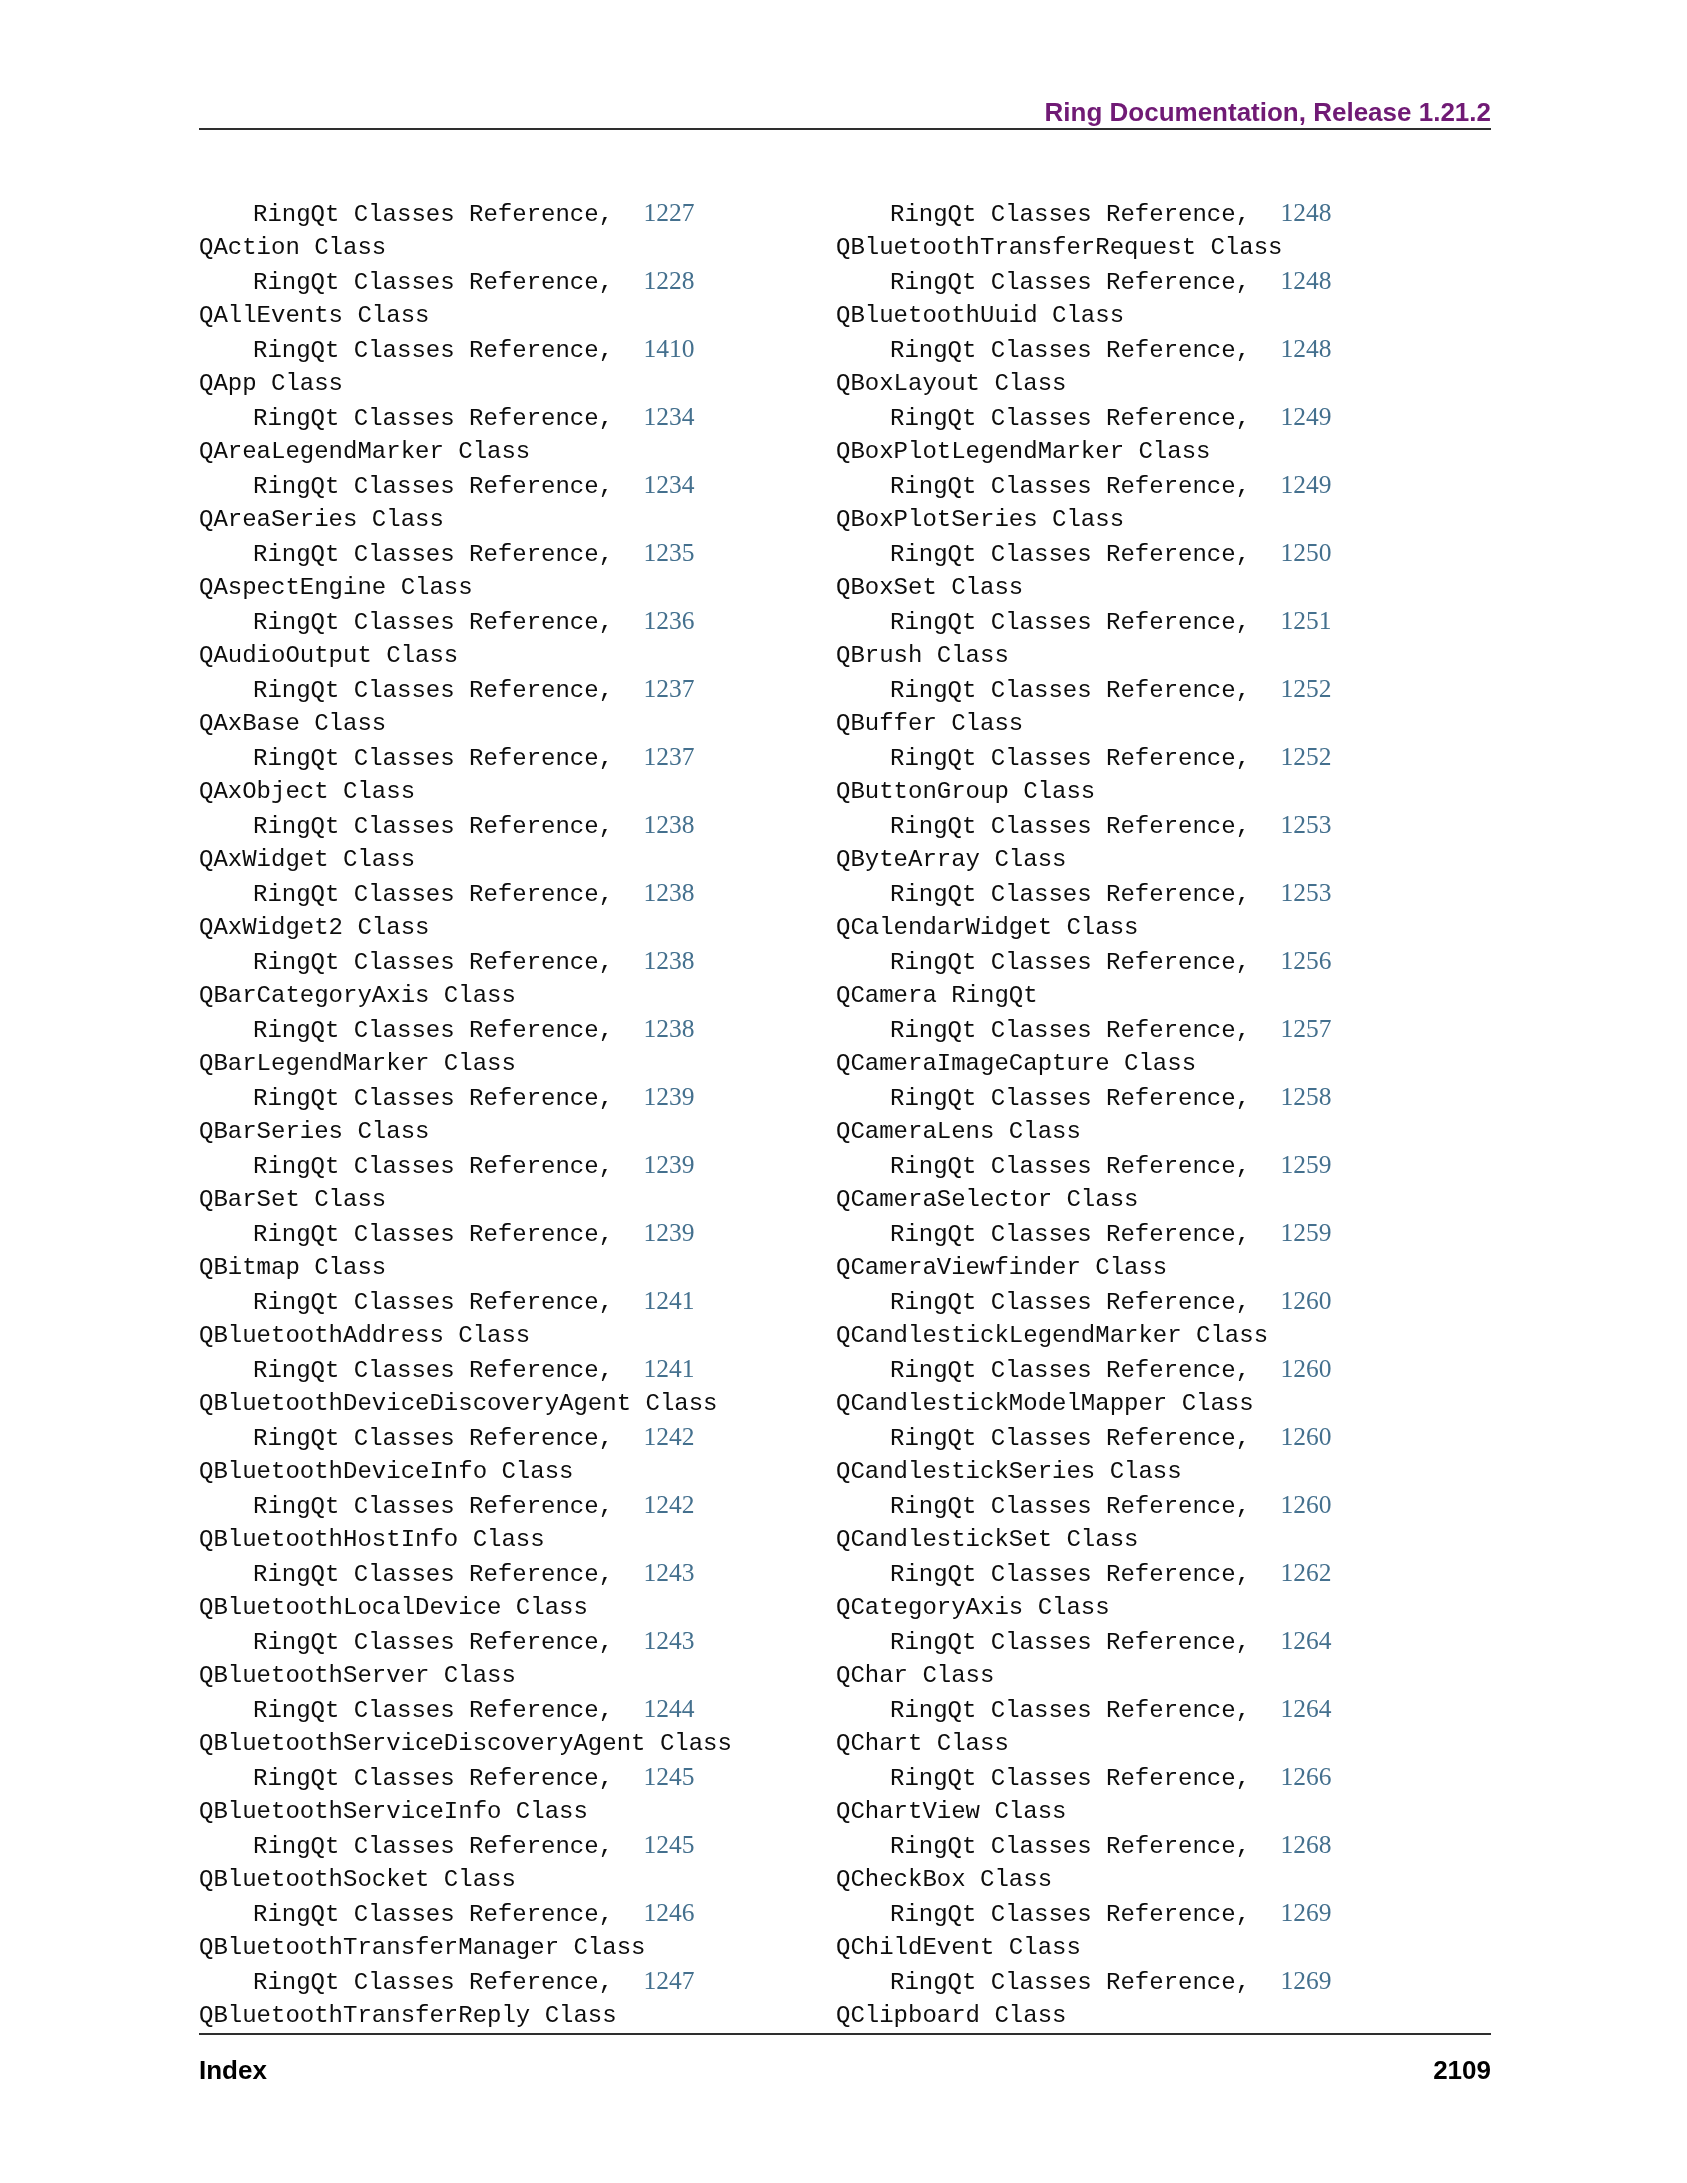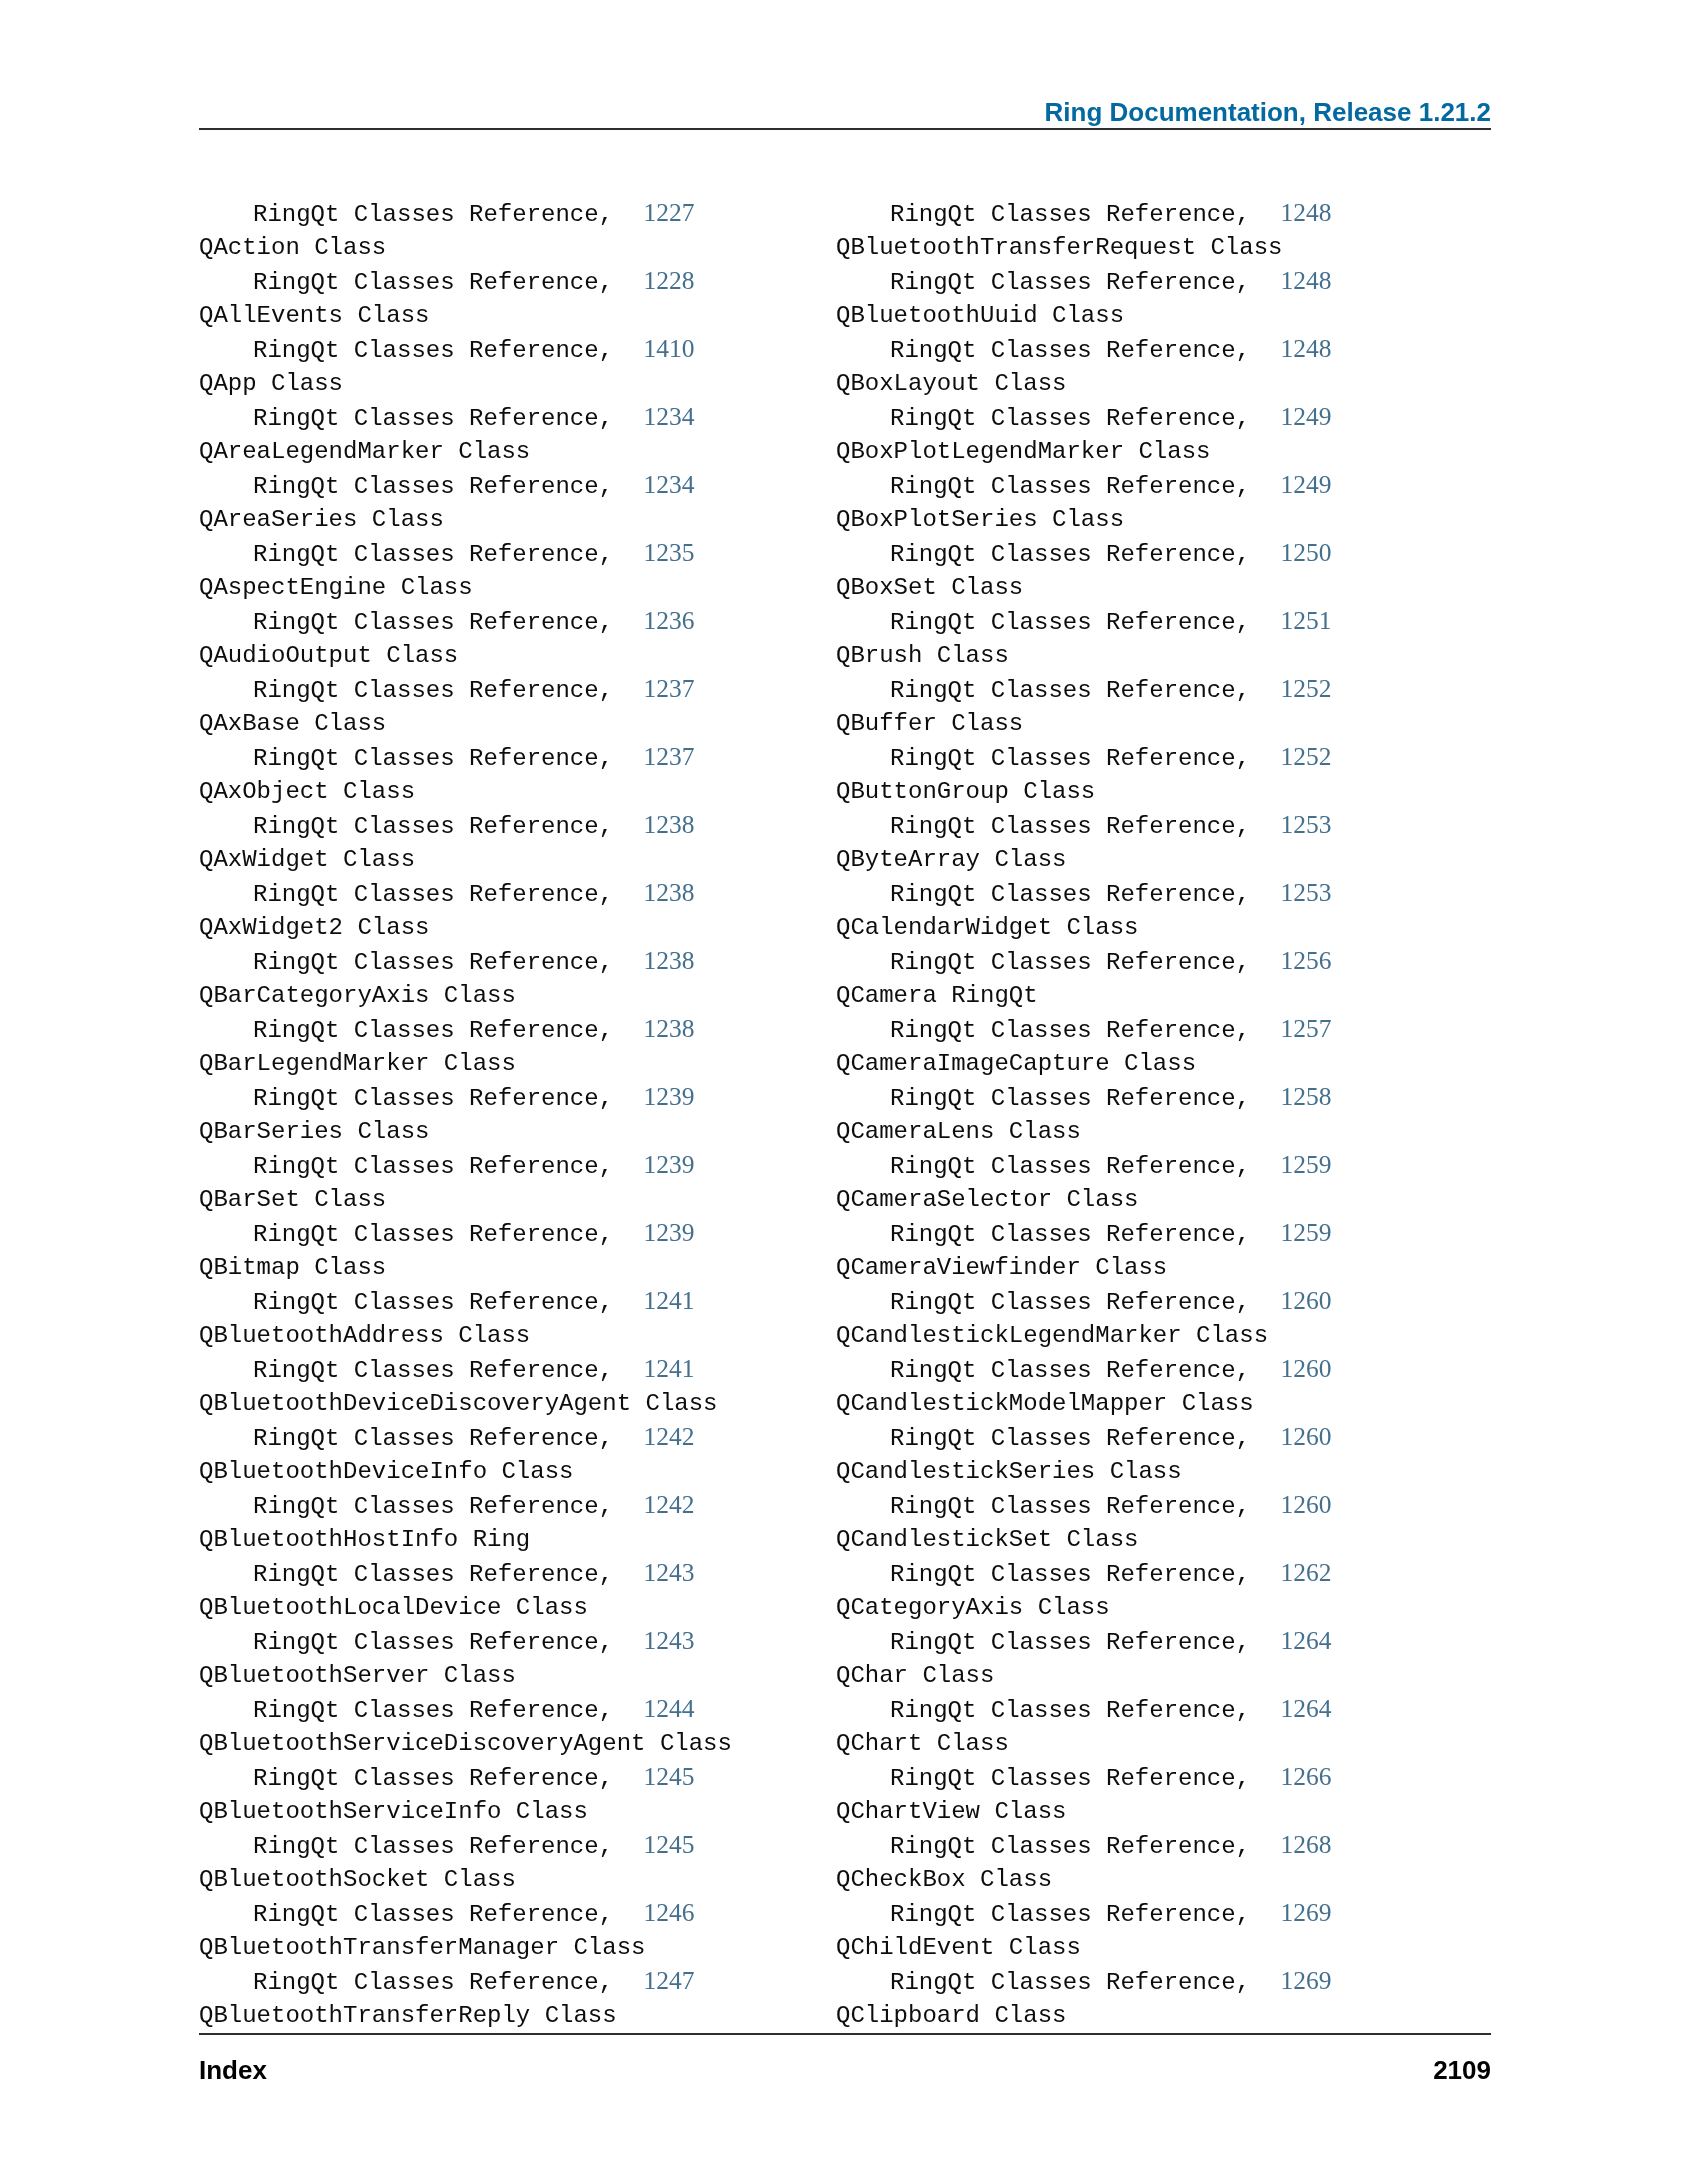--- a/index.html
+++ b/index.html
@@ -25,21 +25,21 @@
   .header-rule { top: 128px; }
   .footer-rule { top: 2033px; }
   .header-title {
     position: absolute;
     top: 99px;
     right: 196px;
     font-family: "Liberation Sans", sans-serif;
     font-weight: bold;
     font-size: 26px;
     line-height: 26px;
-    color: #0369a1;
+    color: #701a75;
     white-space: nowrap;
   }
   .footer-row {
     position: absolute;
     top: 2044px;
     left: 199px;
     width: 1292px;
     display: flex;
     justify-content: space-between;
     font-family: "Liberation Sans", sans-serif;
@@ -109,21 +109,21 @@
       <div class="line term">QBarSet Class</div>
       <div class="line ref"><span>RingQt Classes Reference, </span><span class="page-link">1239</span></div>
       <div class="line term">QBitmap Class</div>
       <div class="line ref"><span>RingQt Classes Reference, </span><span class="page-link">1241</span></div>
       <div class="line term">QBluetoothAddress Class</div>
       <div class="line ref"><span>RingQt Classes Reference, </span><span class="page-link">1241</span></div>
       <div class="line term">QBluetoothDeviceDiscoveryAgent Class</div>
       <div class="line ref"><span>RingQt Classes Reference, </span><span class="page-link">1242</span></div>
       <div class="line term">QBluetoothDeviceInfo Class</div>
       <div class="line ref"><span>RingQt Classes Reference, </span><span class="page-link">1242</span></div>
-      <div class="line term">QBluetoothHostInfo Ring</div>
+      <div class="line term">QBluetoothHostInfo Class</div>
       <div class="line ref"><span>RingQt Classes Reference, </span><span class="page-link">1243</span></div>
       <div class="line term">QBluetoothLocalDevice Class</div>
       <div class="line ref"><span>RingQt Classes Reference, </span><span class="page-link">1243</span></div>
       <div class="line term">QBluetoothServer Class</div>
       <div class="line ref"><span>RingQt Classes Reference, </span><span class="page-link">1244</span></div>
       <div class="line term">QBluetoothServiceDiscoveryAgent Class</div>
       <div class="line ref"><span>RingQt Classes Reference, </span><span class="page-link">1245</span></div>
       <div class="line term">QBluetoothServiceInfo Class</div>
       <div class="line ref"><span>RingQt Classes Reference, </span><span class="page-link">1245</span></div>
       <div class="line term">QBluetoothSocket Class</div>

